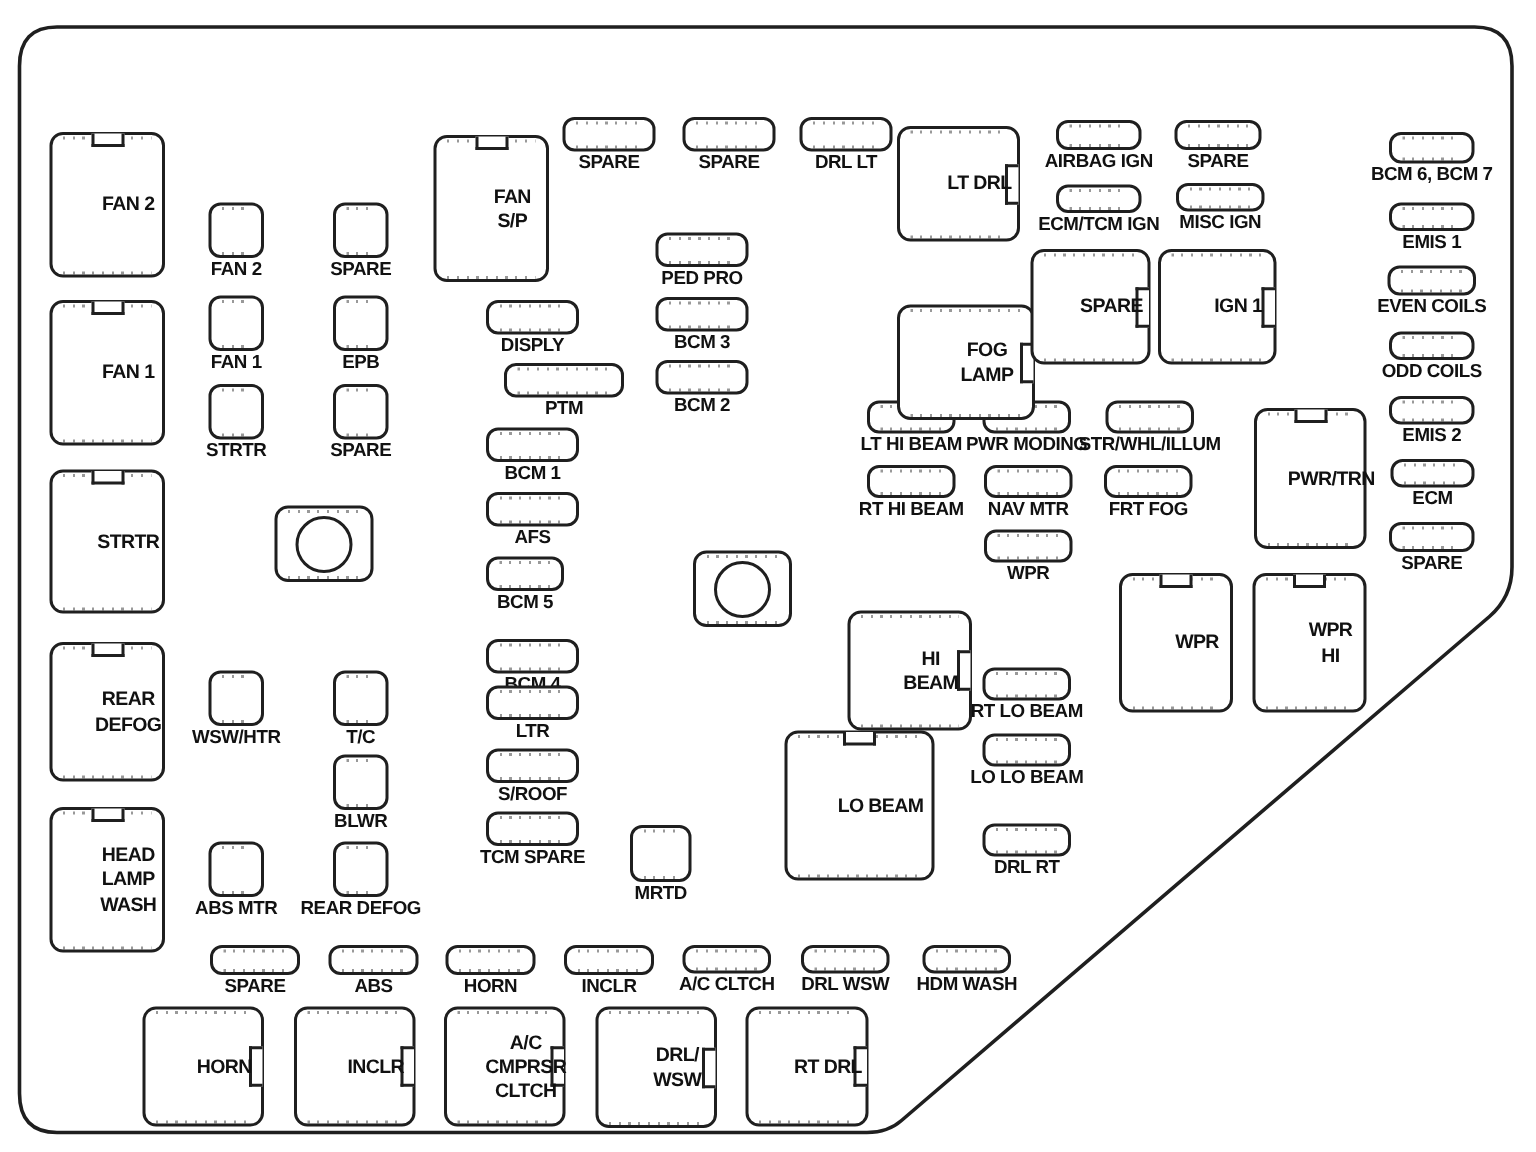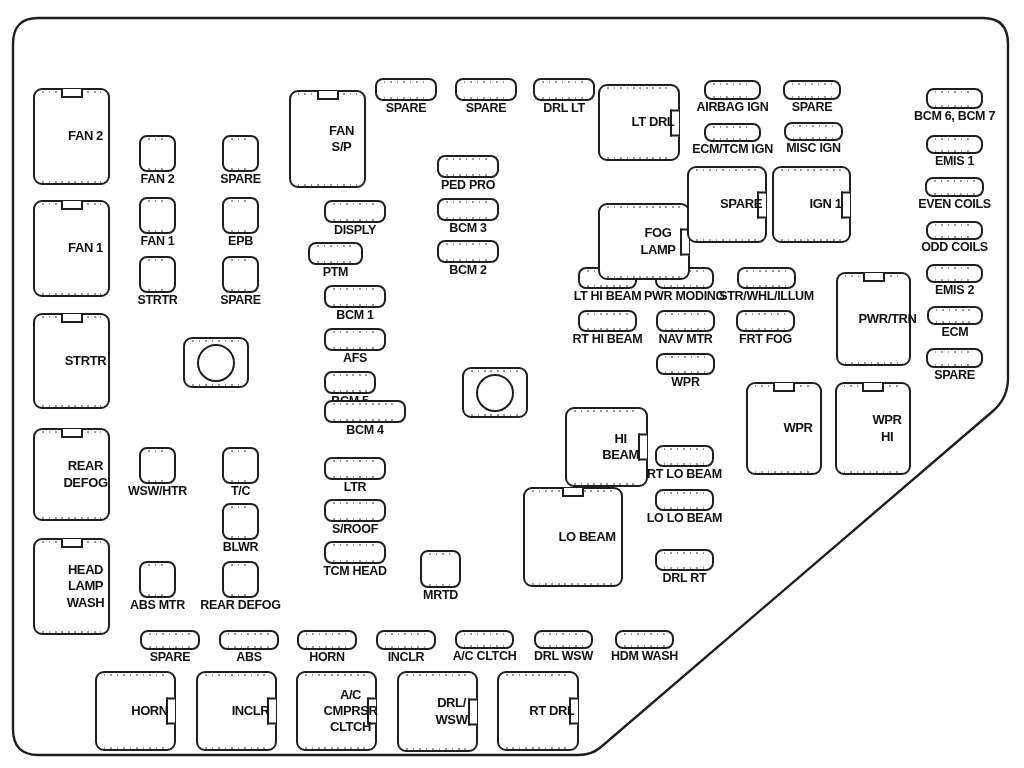--- a/index.html
+++ b/index.html
@@ -122,43 +122,43 @@
     </div>
     <div class="box fuse" style="left: 455px; top: 78px; width: 62px; height: 23px;">
       <span class="sub-label">SPARE</span>
     </div>
     <div class="box fuse" style="left: 533px; top: 78px; width: 62px; height: 23px;">
       <span class="sub-label">DRL LT</span>
     </div>
     <div class="box fuse" style="left: 324px; top: 200px; width: 62px; height: 23px;">
       <span class="sub-label">DISPLY</span>
     </div>
-    <div class="box fuse" style="left: 308px; top: 242px; width: 55px; height: 23px;">
+    <div class="box fuse" style="left: 336px; top: 242px; width: 80px; height: 23px;">
       <span class="sub-label">PTM</span>
     </div>
     <div class="box fuse" style="left: 324px; top: 285px; width: 62px; height: 23px;">
       <span class="sub-label">BCM 1</span>
     </div>
     <div class="box fuse" style="left: 324px; top: 328px; width: 62px; height: 23px;">
       <span class="sub-label">AFS</span>
     </div>
     <div class="box fuse" style="left: 324px; top: 371px; width: 46px; height: 23px; padding-left: 48px;">
       <span class="sub-label">BCM 5</span>
     </div>
-    <div class="box fuse" style="left: 324px; top: 400px; width: 82px; height: 23px;">
+    <div class="box fuse" style="left: 324px; top: 426px; width: 62px; height: 23px;">
       <span class="sub-label">BCM 4</span>
     </div>
     <div class="box fuse" style="left: 324px; top: 457px; width: 62px; height: 23px;">
       <span class="sub-label">LTR</span>
     </div>
     <div class="box fuse" style="left: 324px; top: 499px; width: 62px; height: 23px;">
       <span class="sub-label">S/ROOF</span>
     </div>
     <div class="box fuse" style="left: 324px; top: 541px; width: 62px; height: 23px;">
-      <span class="sub-label">TCM HEAD</span>
+      <span class="sub-label">TCM SPARE</span>
     </div>
     <div class="box fuse" style="left: 437px; top: 155px; width: 62px; height: 23px;">
       <span class="sub-label">PED PRO</span>
     </div>
     <div class="box fuse" style="left: 437px; top: 198px; width: 62px; height: 23px;">
       <span class="sub-label">BCM 3</span>
     </div>
     <div class="box fuse" style="left: 437px; top: 240px; width: 62px; height: 23px;">
       <span class="sub-label">BCM 2</span>
     </div>

